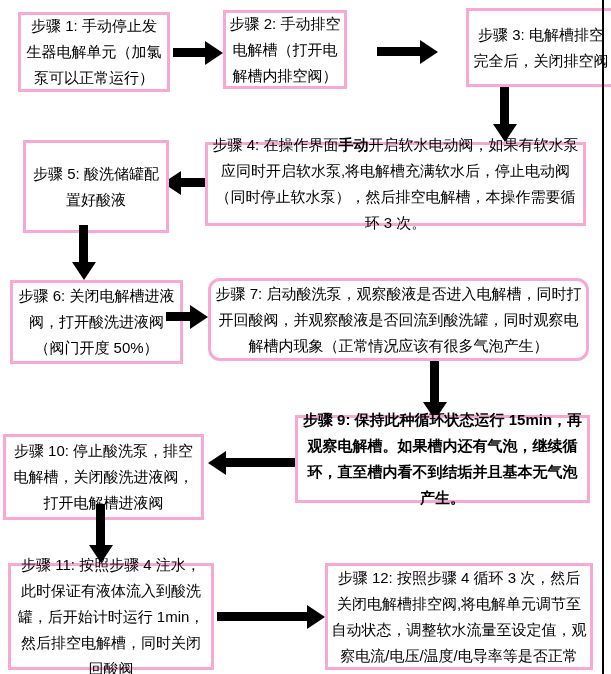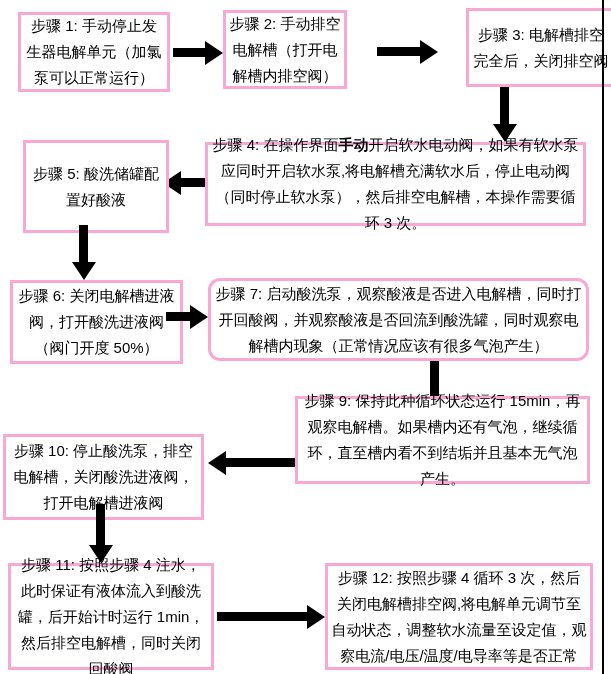--- a/index.html
+++ b/index.html
@@ -43,21 +43,21 @@
   }
   .vline{position:absolute;background:#000;}
   
   #b1 {left:18px;  top:12px;  width:152px; height:80px;}
   #b2 {left:223px; top:10px;  width:124px; height:79px;}
   #b3 {left:438px; top:8px;   width:150px; height:79px;margin-left:28px;}
   #b4 {left:205px; top:142px; width:381px; height:84px;}
   #b5 {left:23px;  top:140px; width:146px; height:93px;}
   #b6 {left:10px;  top:280px; width:173px; height:84px;}
   #b7 {left:208px; top:278px; width:381px; height:83px;border-radius:12px;}
-  #b9 {left:295px; top:396px; width:295px; height:88px;}
+  #b9 {left:295px; top:415px; width:295px; height:88px;font-weight:bold;}
   #b10{left:3px;   top:418px; width:201px; height:86px;margin-top:16px;}
   #b11{left:8px;   top:563px; width:206px; height:107px;text-align:center;}
   #b12{left:325px; top:563px; width:268px; height:107px;}
 </style>
 </head>
 <body>
 
 <div class="canvas">
 
   <div class="box" id="b1">

